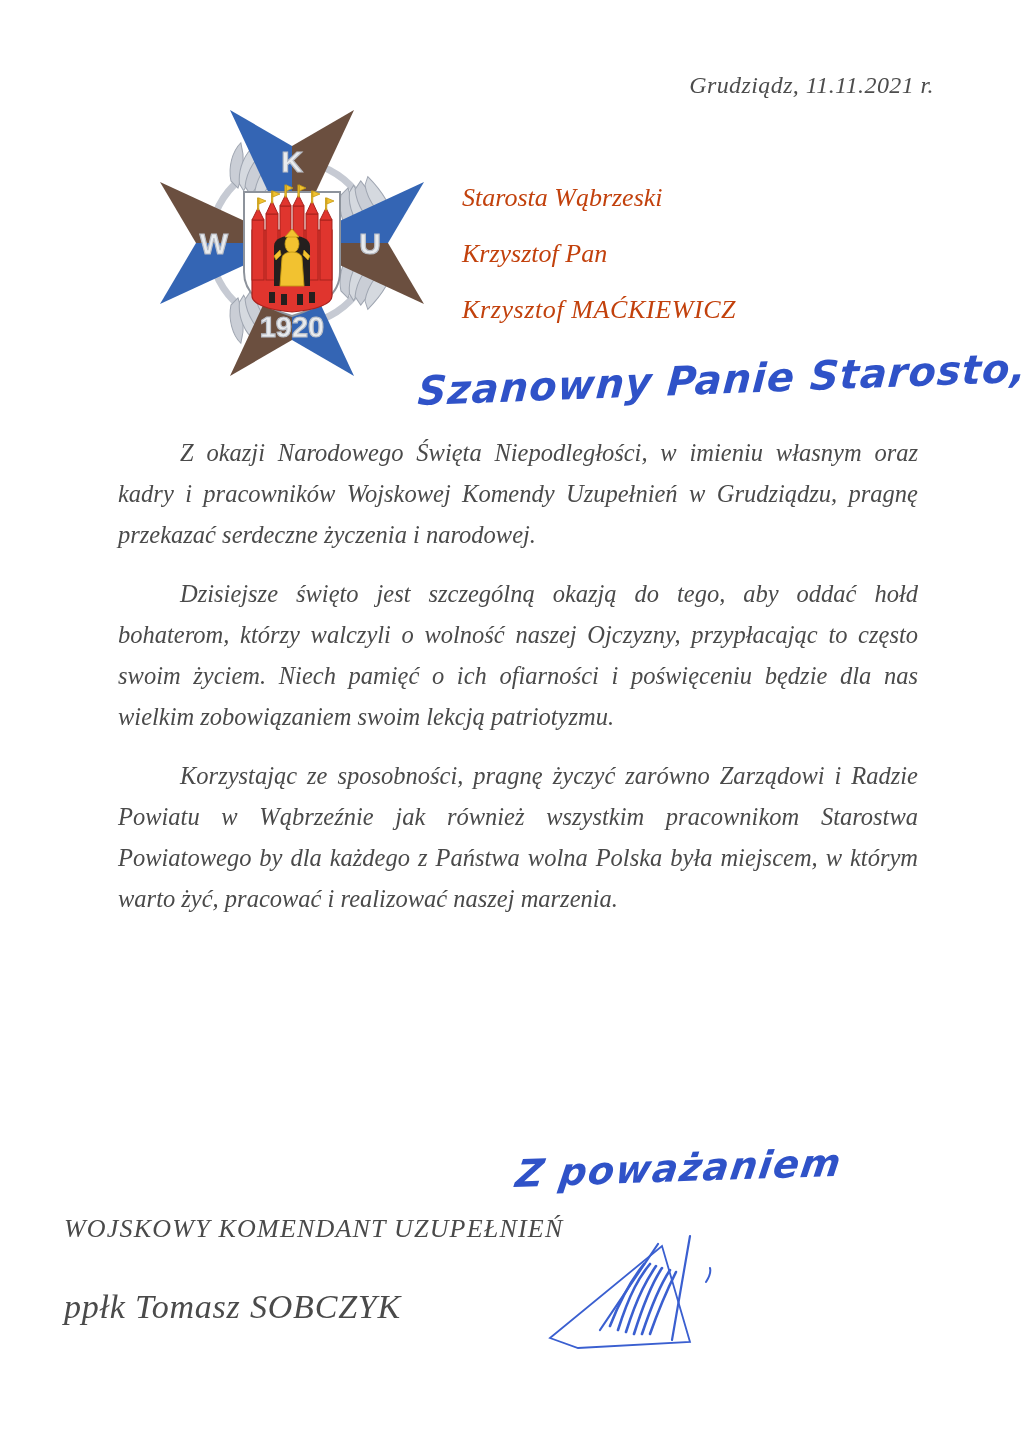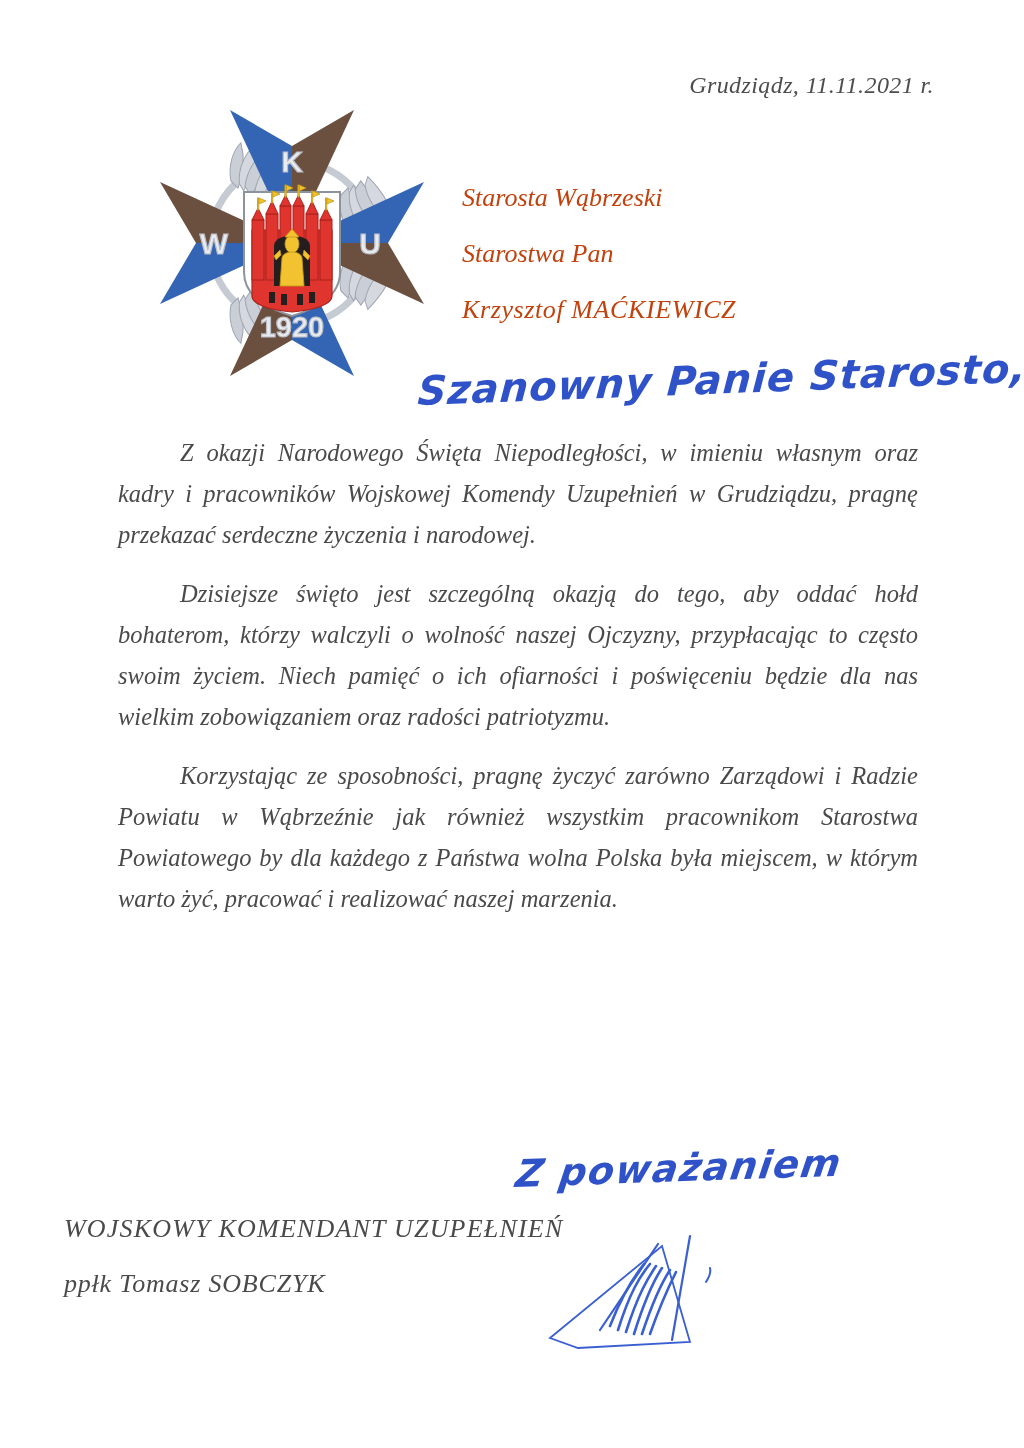--- a/index.html
+++ b/index.html
@@ -110,23 +110,23 @@
     text-align: left;
     font-style: italic;
     color: #4a4a4a;
   }
   .sig-title {
     font-size: 26px;
     letter-spacing: 1.2px;
     margin-left: 64px;
   }
   .sig-name {
-    font-size: 26px;
+    font-size: 34px;
     letter-spacing: 0.8px;
-    margin-top: 25px;
+    margin-top: 44px;
     margin-left: 64px;
   }
   .scribble {
     position: absolute;
     left: 540px;
     top: 1230px;
     width: 260px;
     height: 120px;
     pointer-events: none;
   }
@@ -241,29 +241,29 @@
           <rect x="129" y="194" width="6" height="11"></rect>
           <rect x="145" y="194" width="6" height="11"></rect>
           <rect x="157" y="192" width="6" height="11"></rect>
         </g>
       </g>
     </svg>
   </div>
 
   <div class="addressee">
     <div class="line">Starosta Wąbrzeski</div>
-    <div class="line">Starostwa Pan</div>
+    <div class="line">Krzysztof Pan</div>
     <div class="line last caps">Krzysztof MAĆKIEWICZ</div>
   </div>
 
   <div class="handwriting salutation">Szanowny Panie Starosto,</div>
 
   <div class="body">
     <p>Z okazji Narodowego Święta Niepodległości, w imieniu własnym oraz kadry i pracowników Wojskowej Komendy Uzupełnień w Grudziądzu, pragnę przekazać serdeczne życzenia i narodowej.</p>
-    <p>Dzisiejsze święto jest szczególną okazją do tego, aby oddać hołd bohaterom, którzy walczyli o wolność naszej Ojczyzny, przypłacając to często swoim życiem. Niech pamięć o ich ofiarności i poświęceniu będzie dla nas wielkim zobowiązaniem oraz radości patriotyzmu.</p>
+    <p>Dzisiejsze święto jest szczególną okazją do tego, aby oddać hołd bohaterom, którzy walczyli o wolność naszej Ojczyzny, przypłacając to często swoim życiem. Niech pamięć o ich ofiarności i poświęceniu będzie dla nas wielkim zobowiązaniem swoim lekcją patriotyzmu.</p>
     <p>Korzystając ze sposobności, pragnę życzyć zarówno Zarządowi i Radzie Powiatu w Wąbrzeźnie jak również wszystkim pracownikom Starostwa Powiatowego by dla każdego z Państwa wolna Polska była miejscem, w którym warto żyć, pracować i realizować naszej marzenia.</p>
   </div>
 
   <div class="handwriting sign-off">Z poważaniem</div>
 
   <div class="signature-block">
     <div class="sig-title">WOJSKOWY KOMENDANT UZUPEŁNIEŃ</div>
     <div class="sig-name">ppłk Tomasz SOBCZYK</div>
   </div>
 

